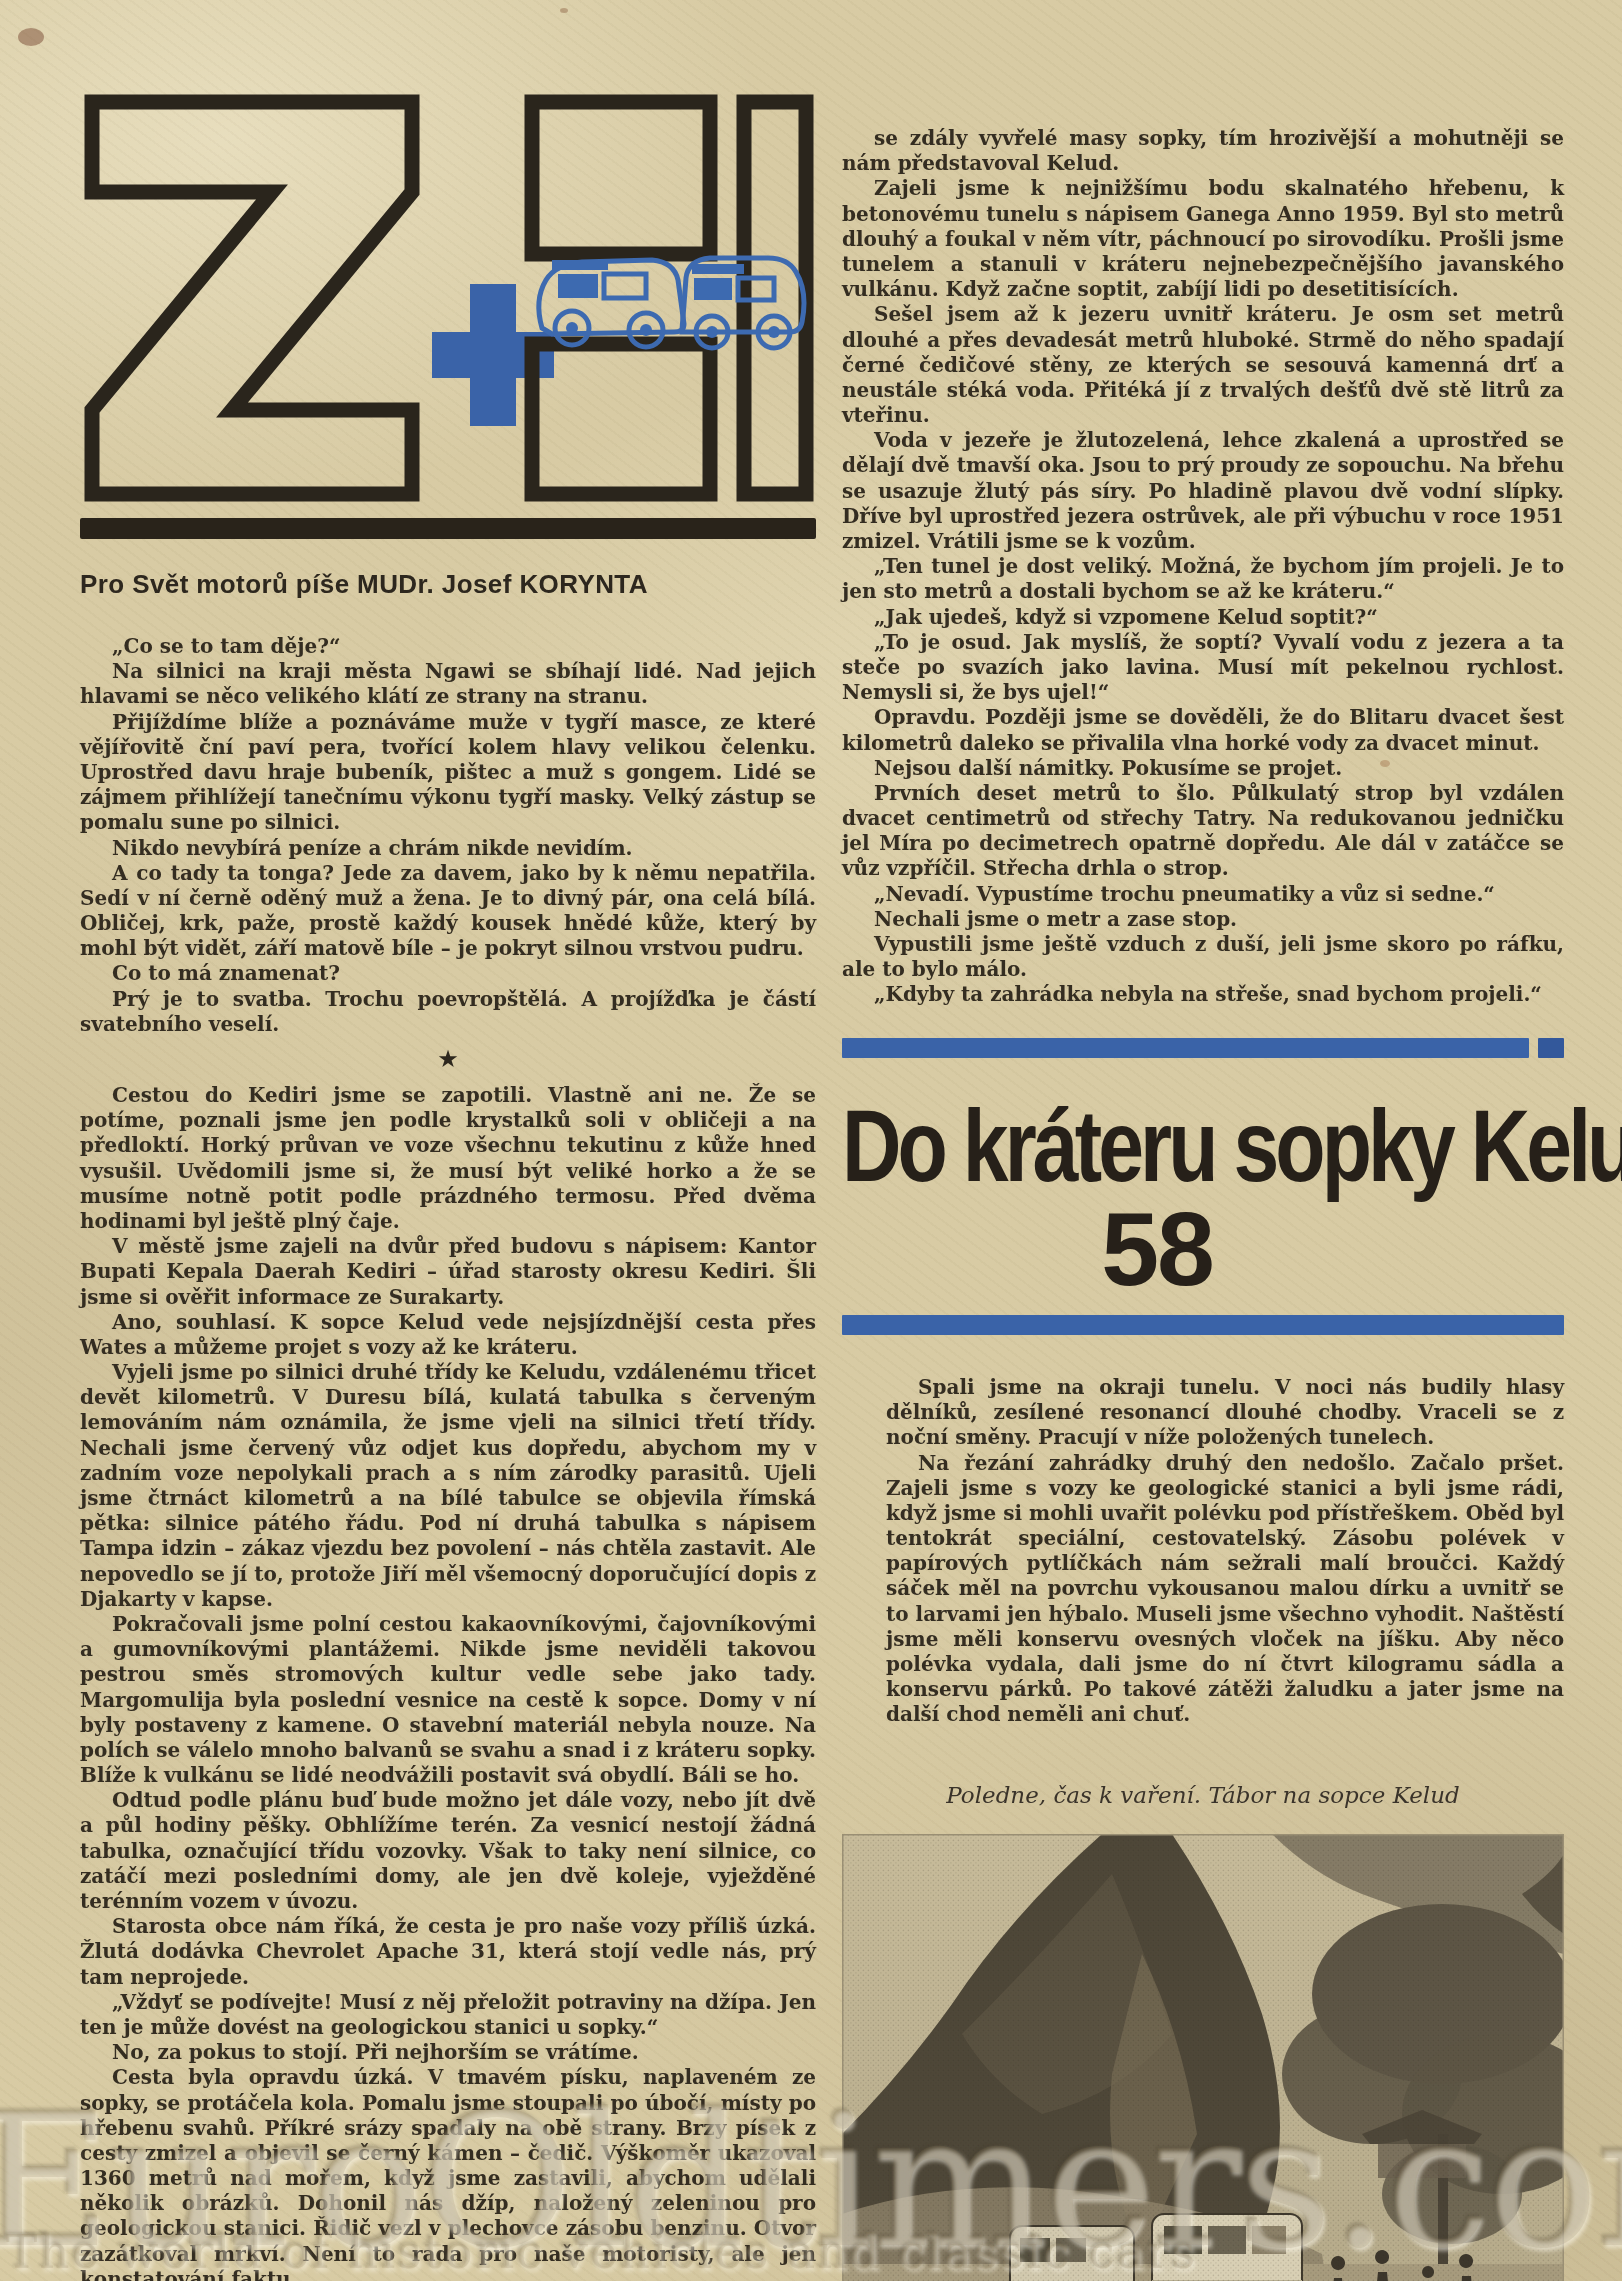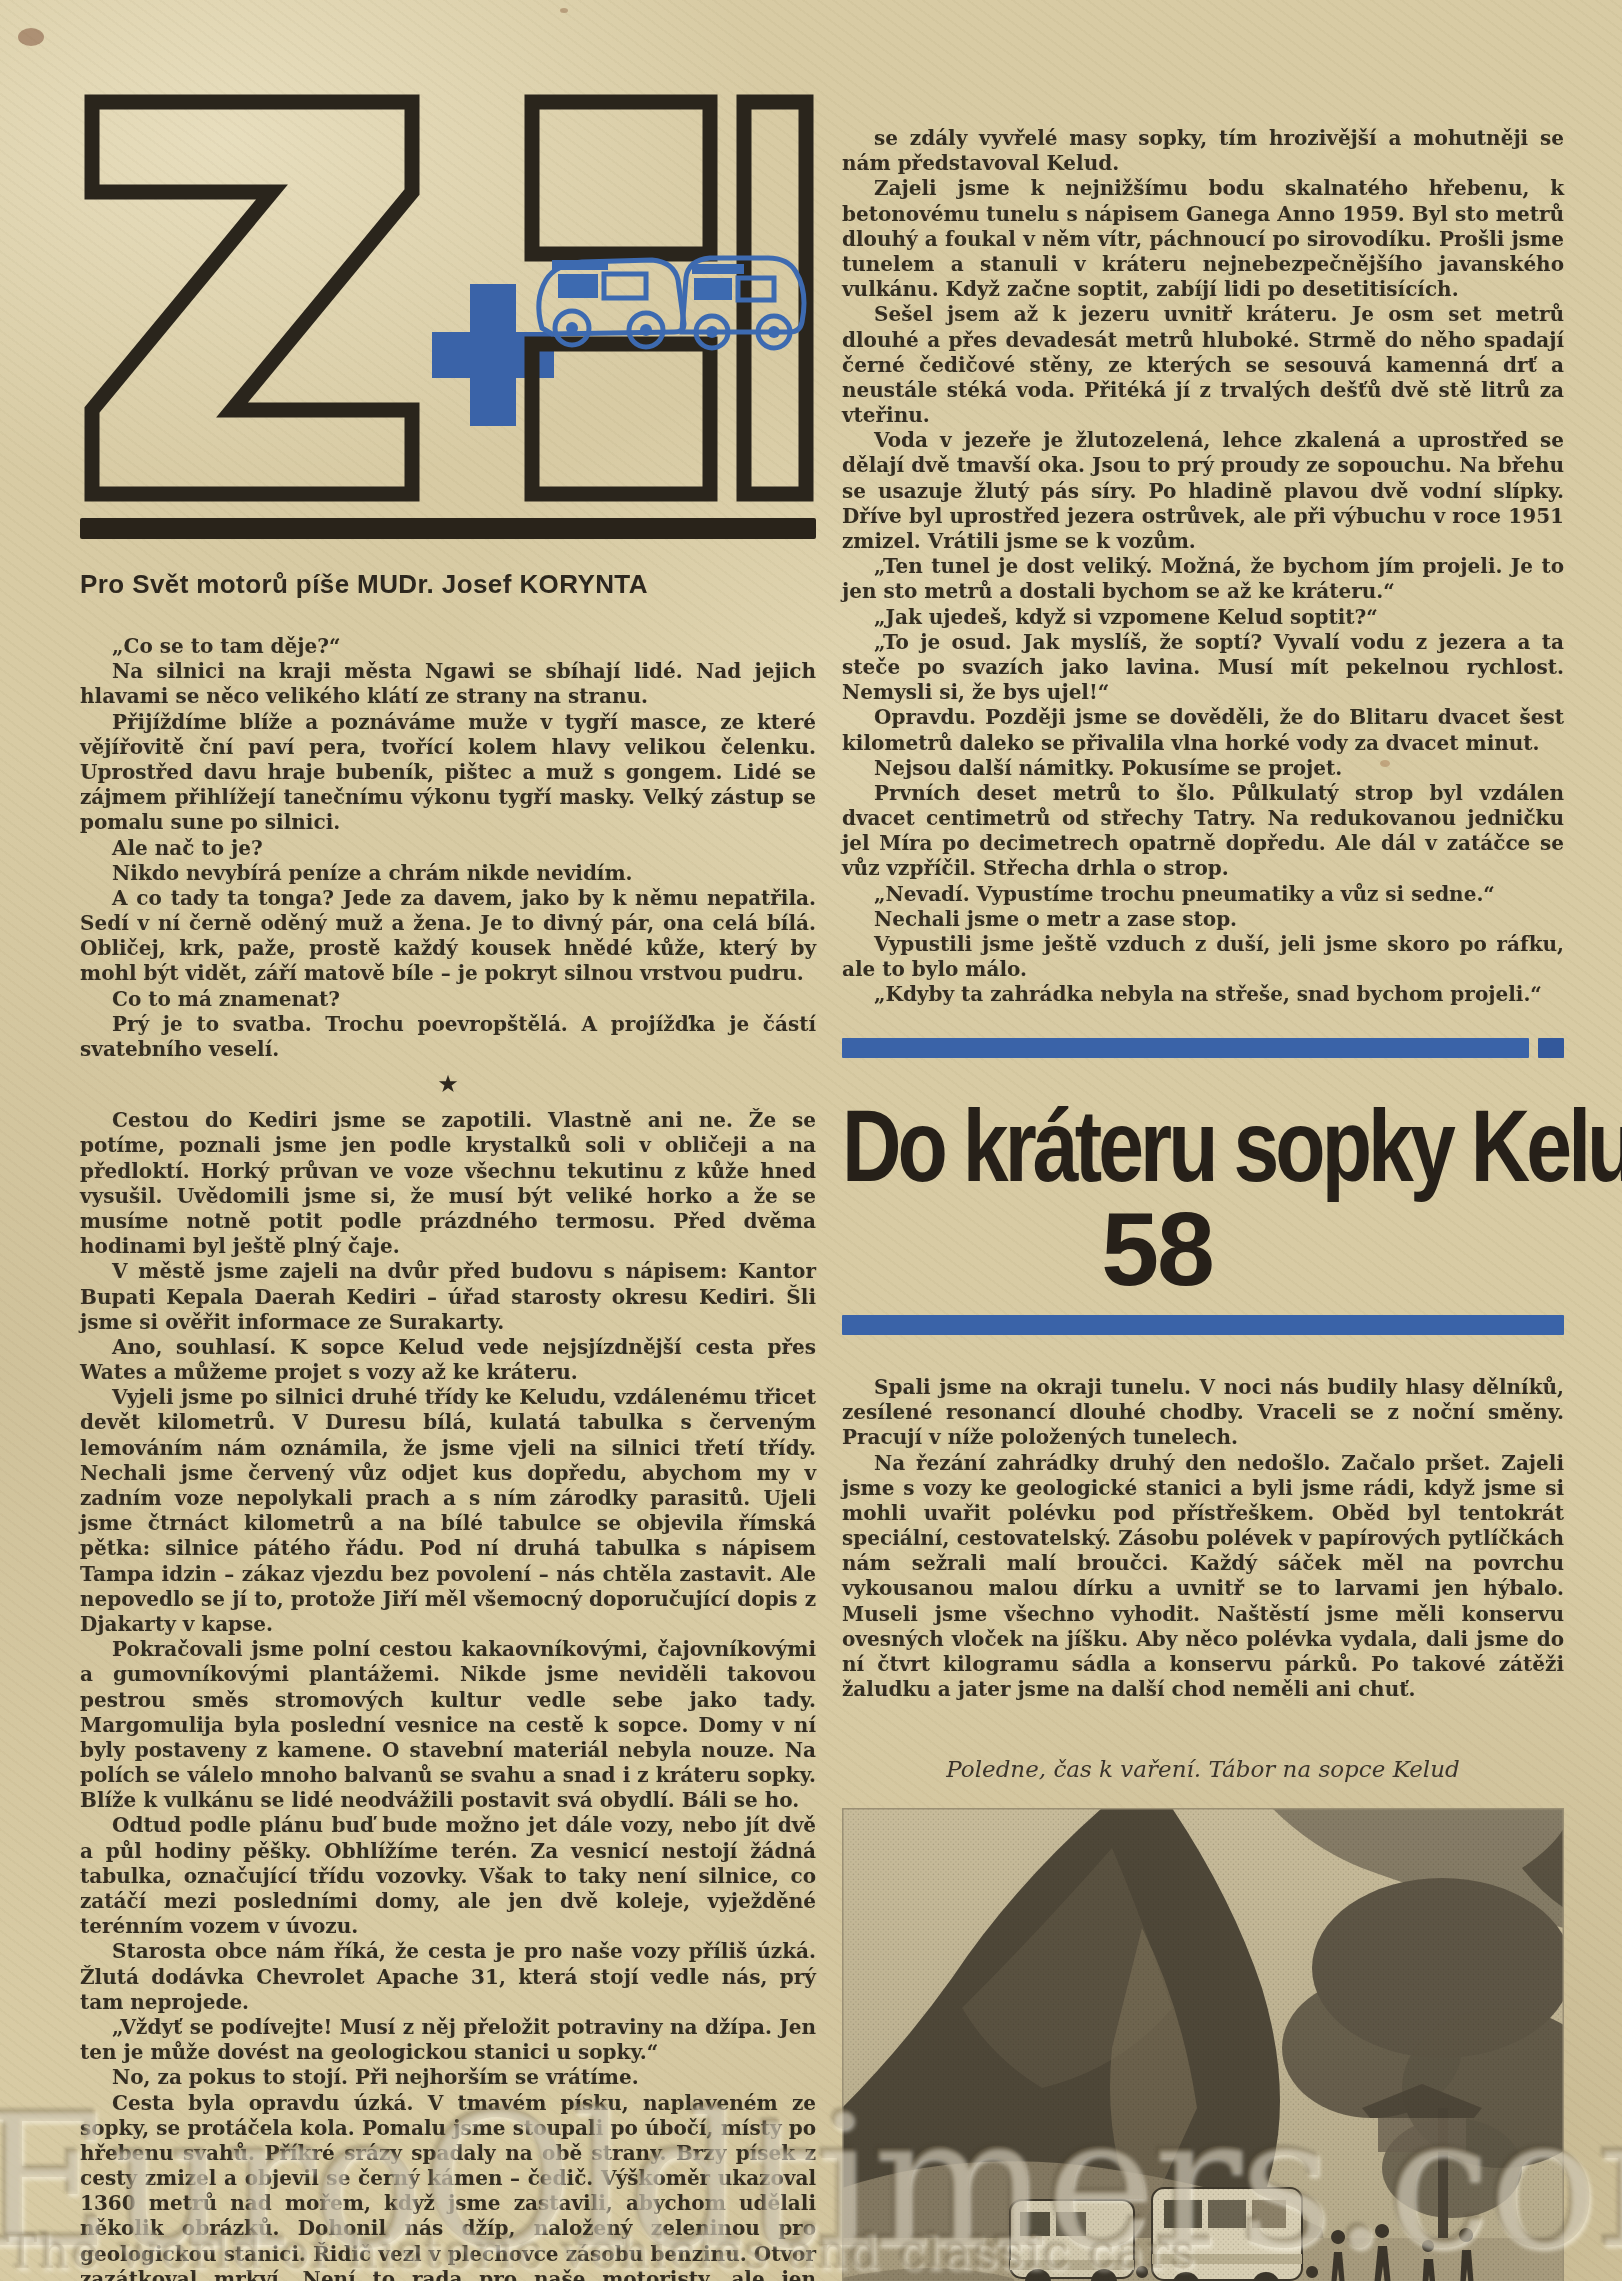--- a/index.html
+++ b/index.html
@@ -123,21 +123,20 @@
     </svg>
 
     <div class="logo-bar"></div>
 
     <div class="byline">Pro Svět motorů píše MUDr. Josef KORYNTA</div>
 
     <div class="bodytext">
         <p>„Co se to tam děje?“</p>
         <p>Na silnici na kraji města Ngawi se sbíhají lidé. Nad jejich hlavami se něco velikého klátí ze strany na stranu.</p>
         <p>Přijíždíme blíže a poznáváme muže v tygří masce, ze které vějířovitě ční paví pera, tvořící kolem hlavy velikou čelenku. Uprostřed davu hraje bubeník, pištec a muž s gongem. Lidé se zájmem přihlížejí tanečnímu výkonu tygří masky. Velký zástup se pomalu sune po silnici.</p>
-        <p>Ale nač to je?</p>
         <p>Nikdo nevybírá peníze a chrám nikde nevidím.</p>
         <p>A co tady ta tonga? Jede za davem, jako by k němu nepatřila. Sedí v ní černě oděný muž a žena. Je to divný pár, ona celá bílá. Obličej, krk, paže, prostě každý kousek hnědé kůže, který by mohl být vidět, září matově bíle – je pokryt silnou vrstvou pudru.</p>
         <p>Co to má znamenat?</p>
         <p>Prý je to svatba. Trochu poevropštělá. A projížďka je částí svatebního veselí.</p>
       </div>
 
     <div class="star-sep">★</div>
 
     <div class="bodytext" style="margin-top:0;">
         <p>Cestou do Kediri jsme se zapotili. Vlastně ani ne. Že se potíme, poznali jsme jen podle krystalků soli v obličeji a na předloktí. Horký průvan ve voze všechnu tekutinu z kůže hned vysušil. Uvědomili jsme si, že musí být veliké horko a že se musíme notně potit podle prázdného termosu. Před dvěma hodinami byl ještě plný čaje.</p>
@@ -177,21 +176,21 @@
       <div class="blue-bar-end"></div>
     </div>
 
     <div>
       <span class="headline">Do kráteru sopky Kelud</span>
     </div>
     <div class="headline-num">58</div>
 
     <div class="blue-bar-full"></div>
 
-    <div class="bodytext" style="margin-top:40px;">
+    <div class="bodytext" style="margin-top:40px;margin-left:44px;">
         <p>Spali jsme na okraji tunelu. V noci nás budily hlasy dělníků, zesílené resonancí dlouhé chodby. Vraceli se z noční směny. Pracují v níže položených tunelech.</p>
         <p>Na řezání zahrádky druhý den nedošlo. Začalo pršet. Zajeli jsme s vozy ke geologické stanici a byli jsme rádi, když jsme si mohli uvařit polévku pod přístřeškem. Oběd byl tentokrát speciální, cestovatelský. Zásobu polévek v papírových pytlíčkách nám sežrali malí broučci. Každý sáček měl na povrchu vykousanou malou dírku a uvnitř se to larvami jen hýbalo. Museli jsme všechno vyhodit. Naštěstí jsme měli konservu ovesných vloček na jíšku. Aby něco polévka vydala, dali jsme do ní čtvrt kilogramu sádla a konservu párků. Po takové zátěži žaludku a jater jsme na další chod neměli ani chuť.</p>
       </div>
 
     <div class="caption">Poledne, čas k vaření. Tábor na sopce Kelud</div>
 
     <div class="photo-wrap">
       <svg viewBox="0 0 722 552">
         <defs>
           <linearGradient id="sky" x1="0" y1="0" x2="0" y2="1">

